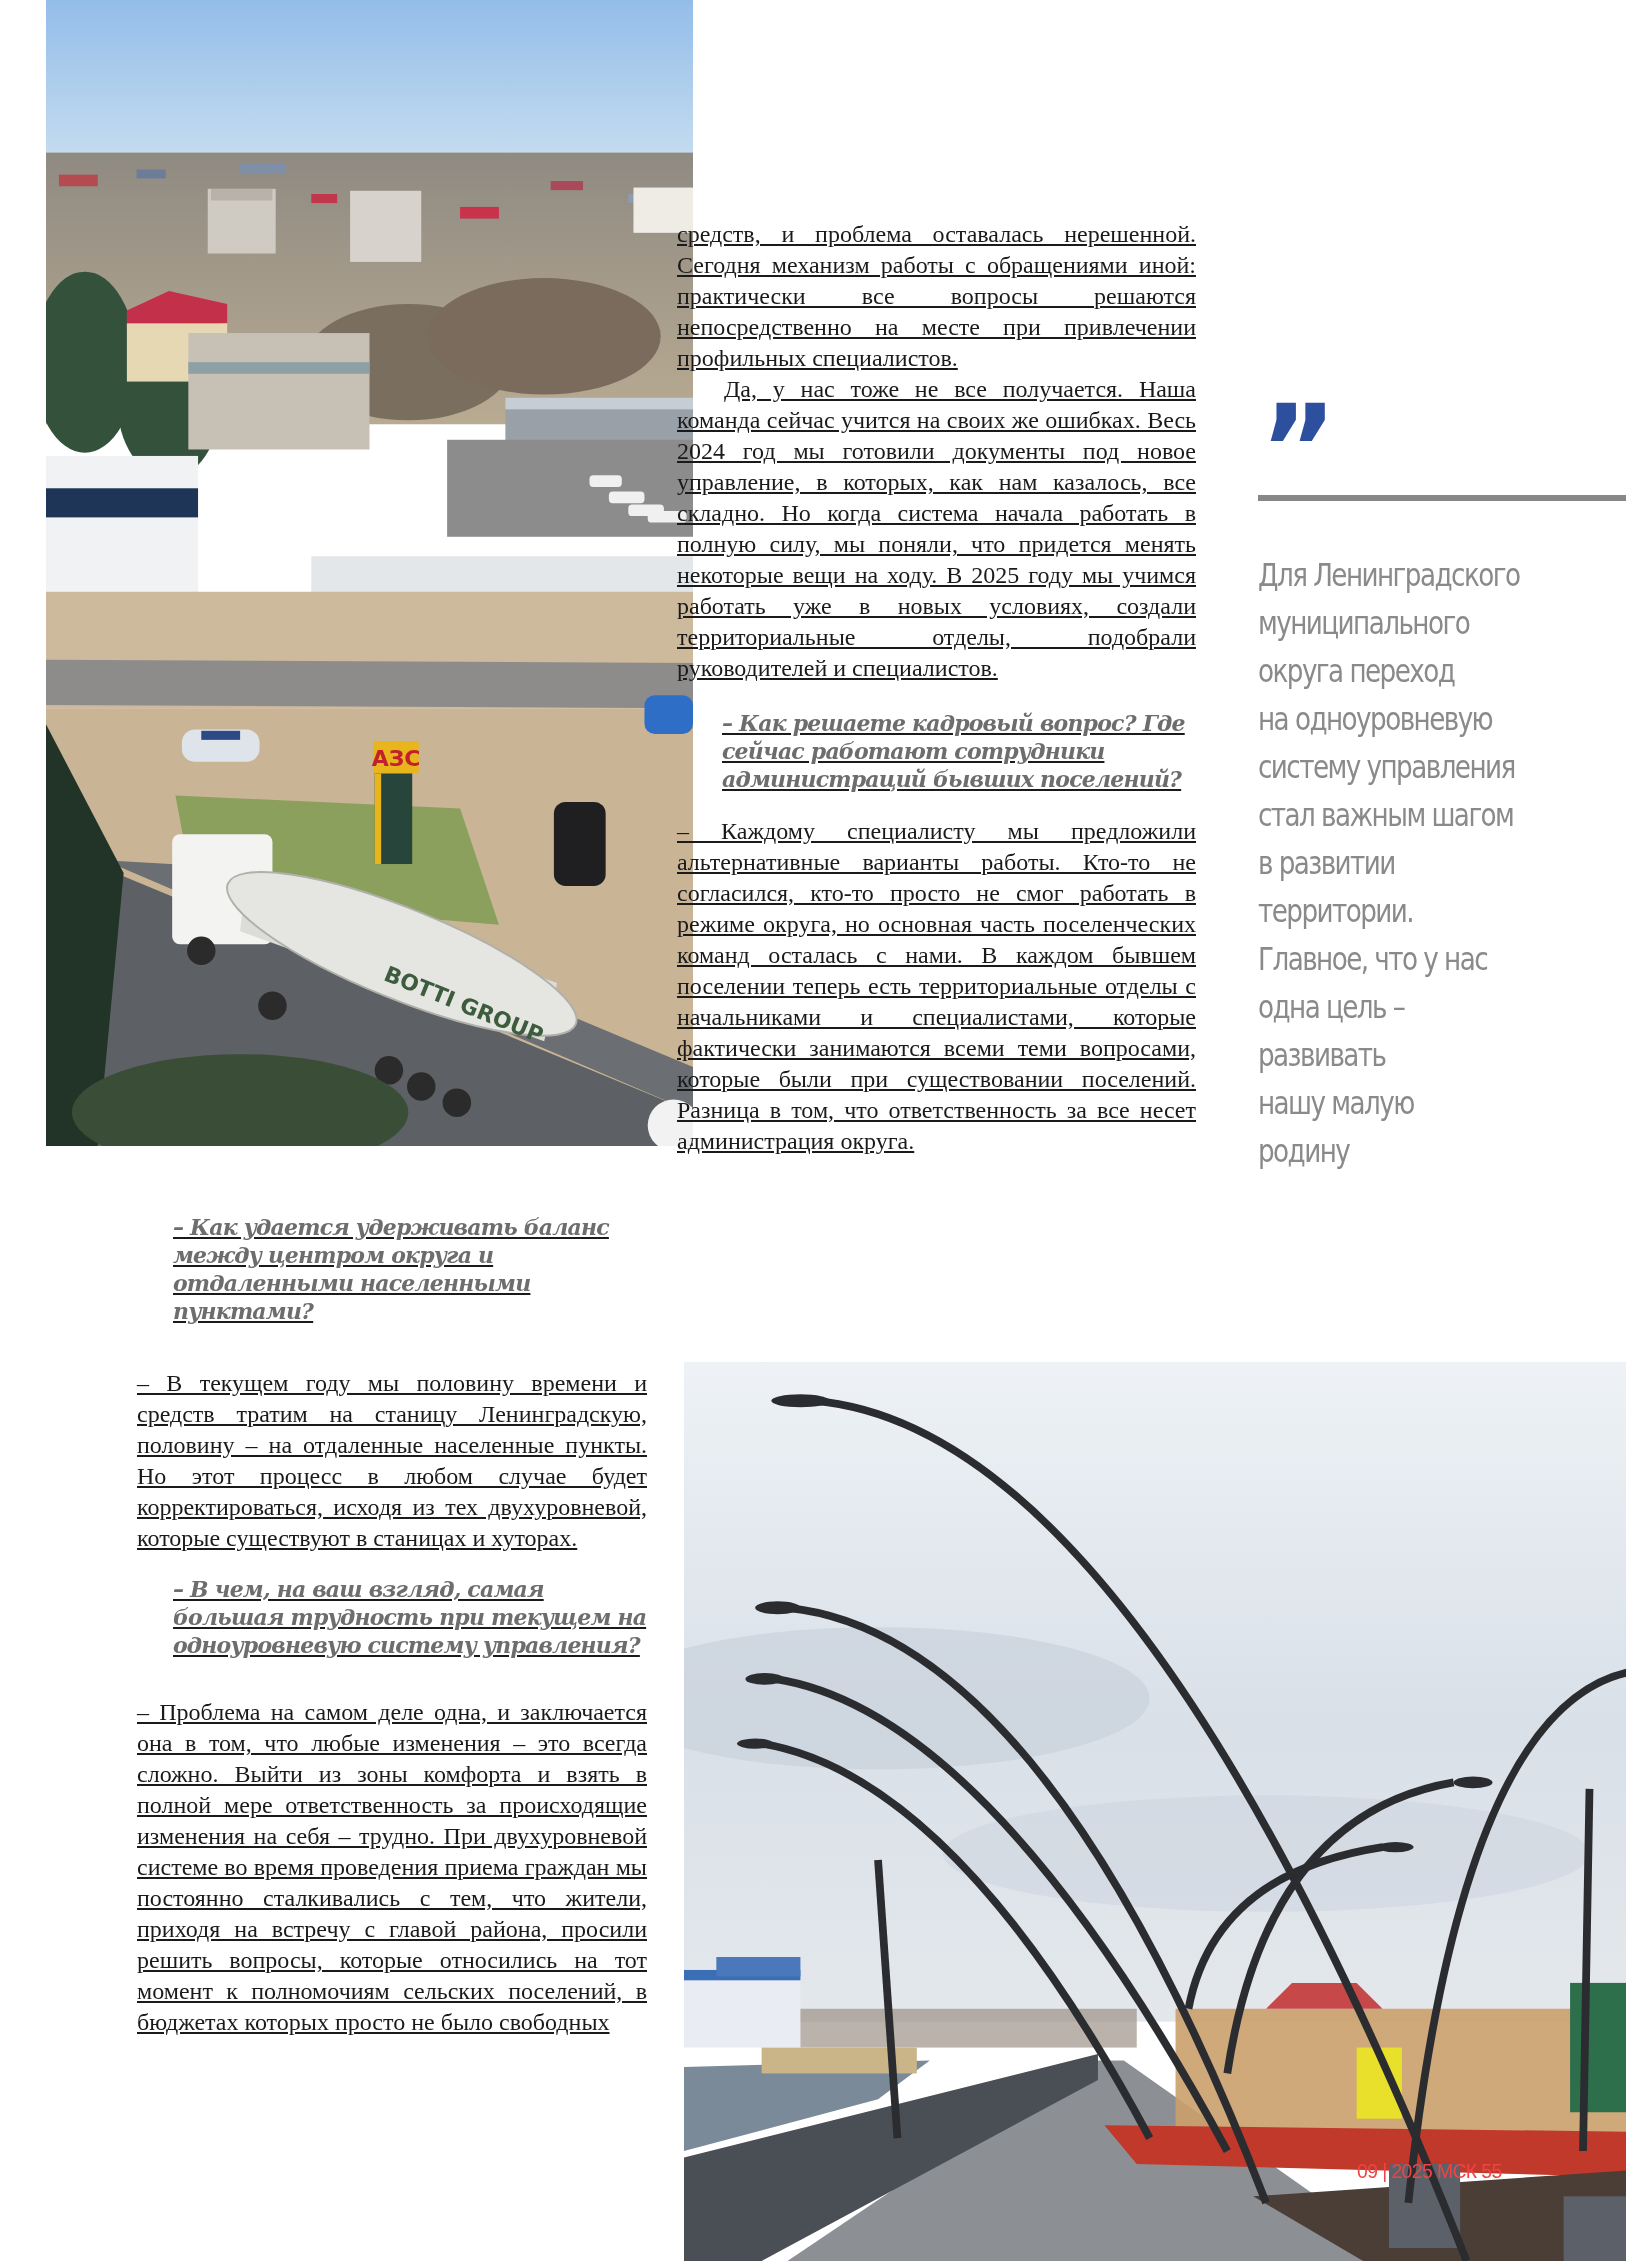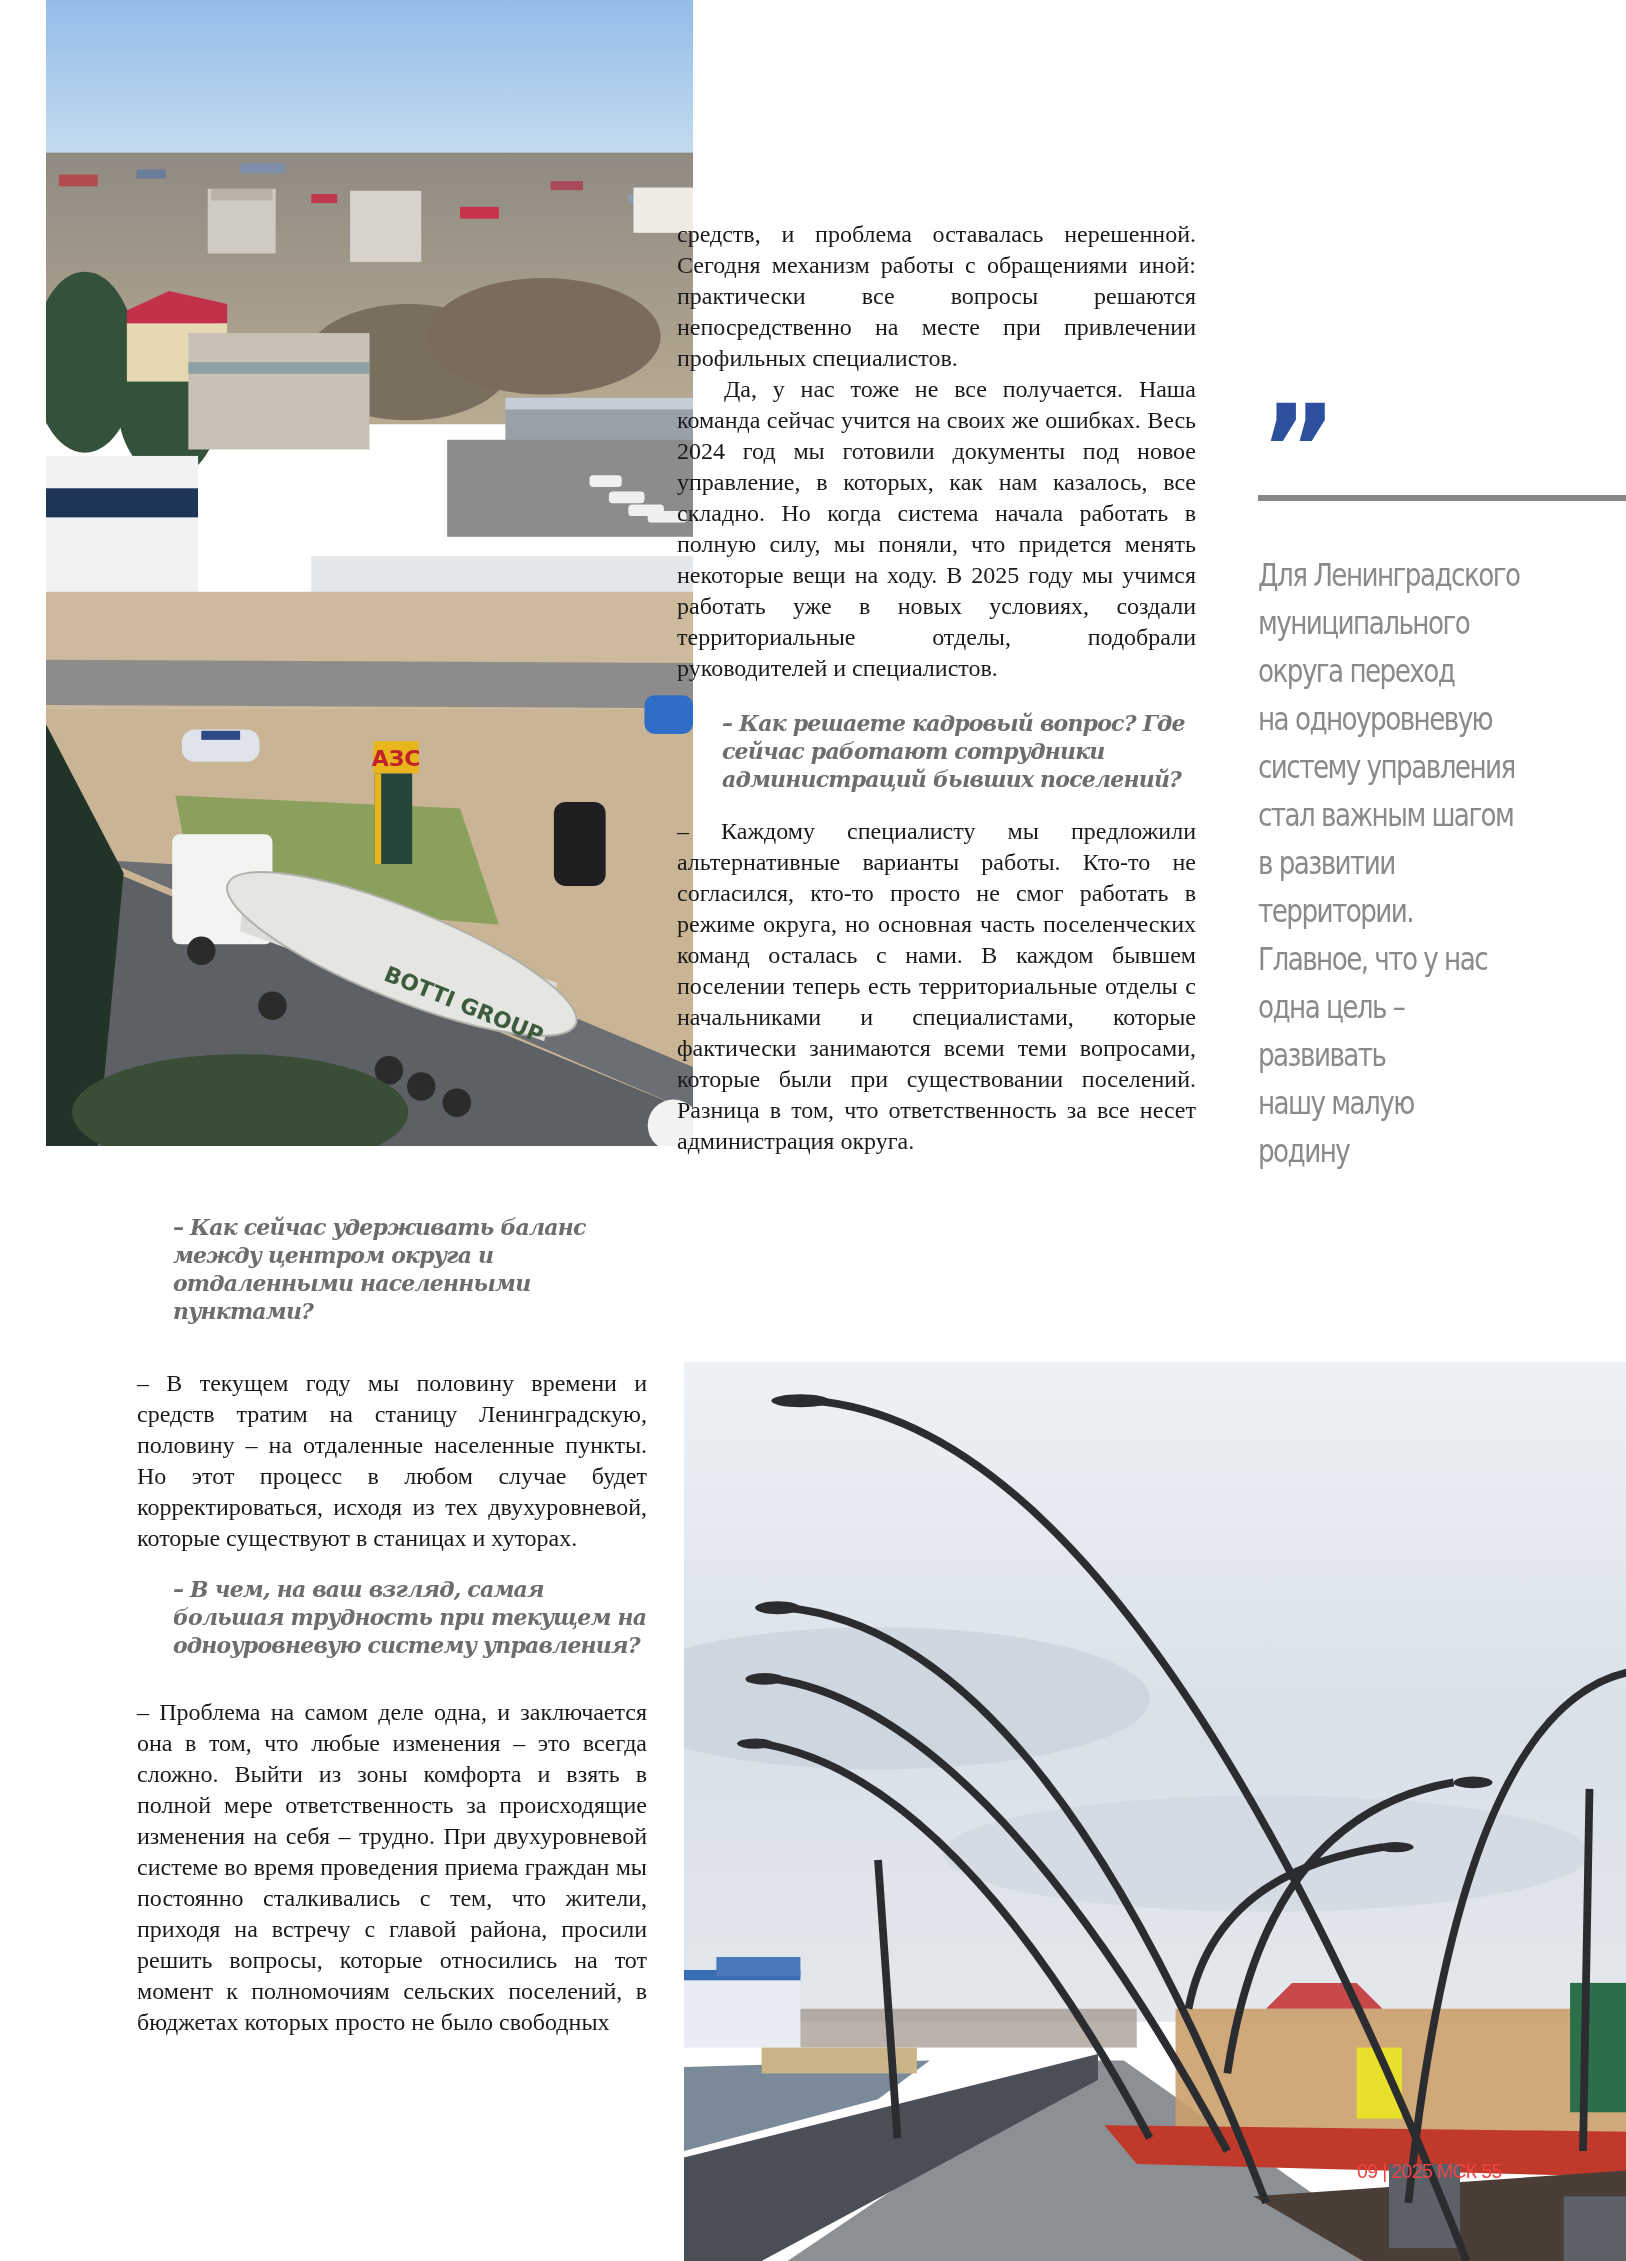--- a/index.html
+++ b/index.html
@@ -9,21 +9,21 @@
     font-family: "Liberation Serif", "DejaVu Serif", serif;
     color: #1a1a1a;
   }
   
   .photo { position: absolute; overflow: hidden; }
   #photo-town { left: 0; top: 0; width: 647px; height: 1146px; padding-left: 46px; }
   #photo-embankment { left: 684px; top: 1362px; width: 943px; height: 899px; }
   .photo svg { display: block; width: 100%; height: 100%; }
 
   
-  .col { position: absolute; font-size: 24px; line-height: 31px; text-align: justify; hyphens: manual; }
+  .col { position: absolute; font-size: 24px; line-height: 31px; text-align: justify; hyphens: manual; text-decoration: underline; }
   .col p { margin: 0; }
   .col p.indent { text-indent: 47px; }
   .question {
     font-family: "DejaVu Serif", "Liberation Serif", serif;
     font-style: italic; font-weight: bold; color: #6d6d6d;
     font-size: 22px; line-height: 28px; text-align: left;
     letter-spacing: -0.8px;
   }
   #col-right { left: 677px; top: 219px; width: 519px; }
   #col-right .q1 { margin: 24.6px 0 23px 45px; }
@@ -186,21 +186,21 @@
     <span>территории.</span>
     <span>Главное, что у нас</span>
     <span>одна цель –</span>
     <span>развивать</span>
     <span>нашу малую</span>
     <span>родину</span>
   </div>
 </aside>
 
 <div class="col" id="col-left">
-  <p class="question q0">– Как сейчас удерживать баланс между центром округа и отдаленными населенными пунктами?</p>
+  <p class="question q0">– Как удается удерживать баланс между центром округа и отдаленными населенными пунктами?</p>
   <p>– В текущем году мы половину времени и средств тратим на станицу Ленинградскую, половину – на отдаленные населенные пункты. Но этот процесс в любом случае будет корректироваться, исходя из тех двухуровневой, которые существуют в станицах и хуторах.</p>
   <p class="question q2">– В чем, на ваш взгляд, самая большая трудность при текущем на одноуровневую систему управления?</p>
   <p>– Проблема на самом деле одна, и заключается она в том, что любые изменения – это всегда сложно. Выйти из зоны комфорта и взять в полной мере ответственность за происходящие изменения на себя – трудно. При двухуровневой системе во время проведения приема граждан мы постоянно сталкивались с тем, что жители, приходя на встречу с главой района, просили решить вопросы, которые относились на тот момент к полномочиям сельских поселений, в бюджетах которых просто не было свободных</p>
 </div>
 
 <div class="photo" id="photo-embankment">
   <svg viewBox="0 0 1458 1390" preserveAspectRatio="none">
     <defs>
       <linearGradient id="sky2" x1="0" y1="0" x2="0" y2="1">
         <stop offset="0" stop-color="#eef2f6"></stop>

